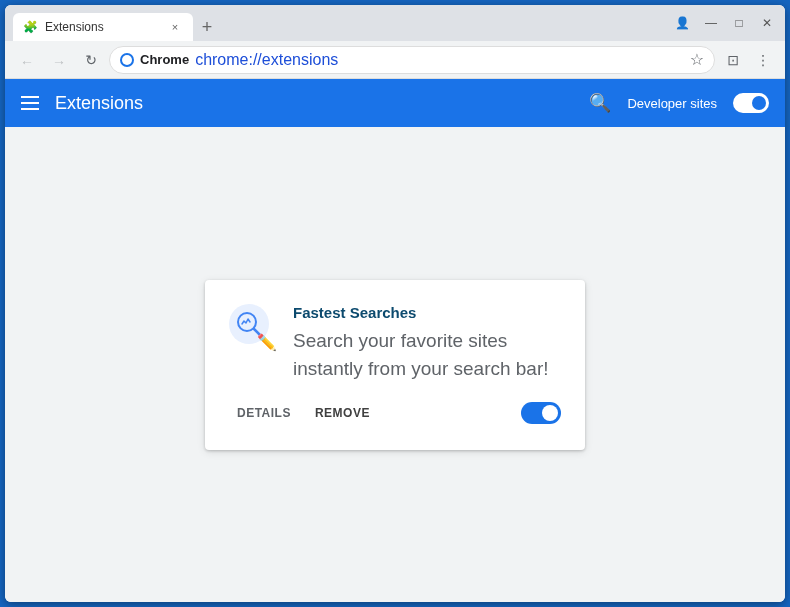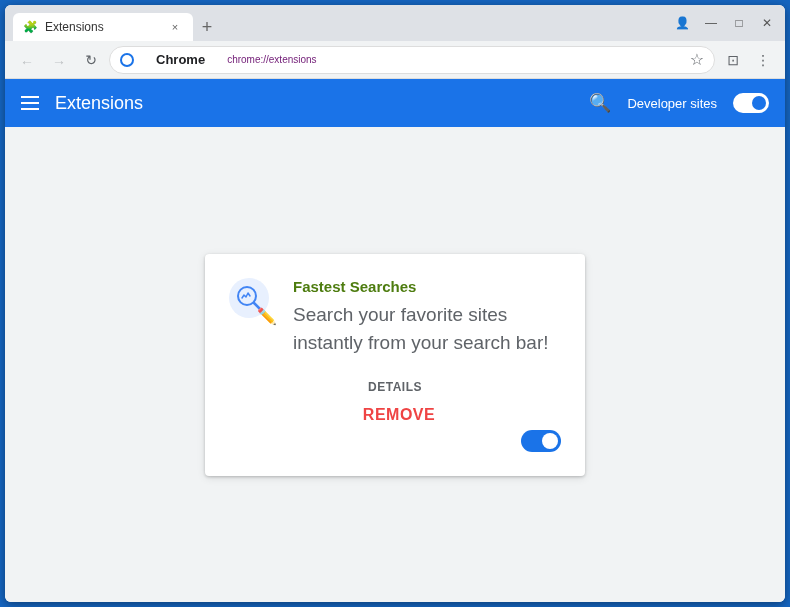--- a/index.html
+++ b/index.html
@@ -129,43 +129,43 @@
     .nav-btn.disabled { opacity: 0.35; cursor: default; }
 
     .omnibox {
       flex: 1;
       height: 28px;
       background: #fff;
       border-radius: 14px;
       display: flex;
       align-items: center;
       padding: 0 10px;
-      gap: 22px;
+      gap: 6px;
       border: 1px solid #ddd;
     }
 
     .omnibox-favicon {
       width: 14px;
       height: 14px;
       border-radius: 50%;
       background: #1a73e8;
       display: flex;
       align-items: center;
       justify-content: center;
     }
 
     .omnibox-origin {
       font-size: 13px;
       font-weight: 600;
       color: #202124;
     }
 
     .omnibox-url {
-      font-size: 10px;
-      color: #701a75;
+      font-size: 16px;
+      color: #1d4ed8;
     }
 
     .omnibox-star {
       margin-left: auto;
       font-size: 16px;
       color: #5f6368;
     }
 
     .address-bar-actions {
       display: flex;
@@ -308,51 +308,50 @@
       font-size: 16px;
     }
 
     .ext-info {
       flex: 1;
     }
 
     .ext-name {
       font-size: 15px;
       font-weight: 600;
-      color: #4d7c0f;
+      color: #0c4a6e;
       margin-bottom: 6px;
     }
 
     .ext-desc {
       font-size: 19px;
       color: #5f6368;
       line-height: 1.5;
     }
 
     .ext-card-actions {
       display: flex;
       align-items: center;
       margin-top: 16px;
-      flex-direction: column;
     }
 
     .btn-details {
       font-size: 12px;
       font-weight: 600;
       color: #5f6368;
       letter-spacing: 0.5px;
       cursor: pointer;
       padding: 6px 8px;
       text-transform: uppercase;
     }
 
     .btn-remove {
-      font-size: 16px;
+      font-size: 12px;
       font-weight: 600;
-      color: #ef4444;
+      color: #404040;
       letter-spacing: 0.5px;
       cursor: pointer;
       padding: 6px 8px;
       text-transform: uppercase;
       margin-left: 8px;
     }
 
     .toggle-on {
       width: 40px;
       height: 22px;

